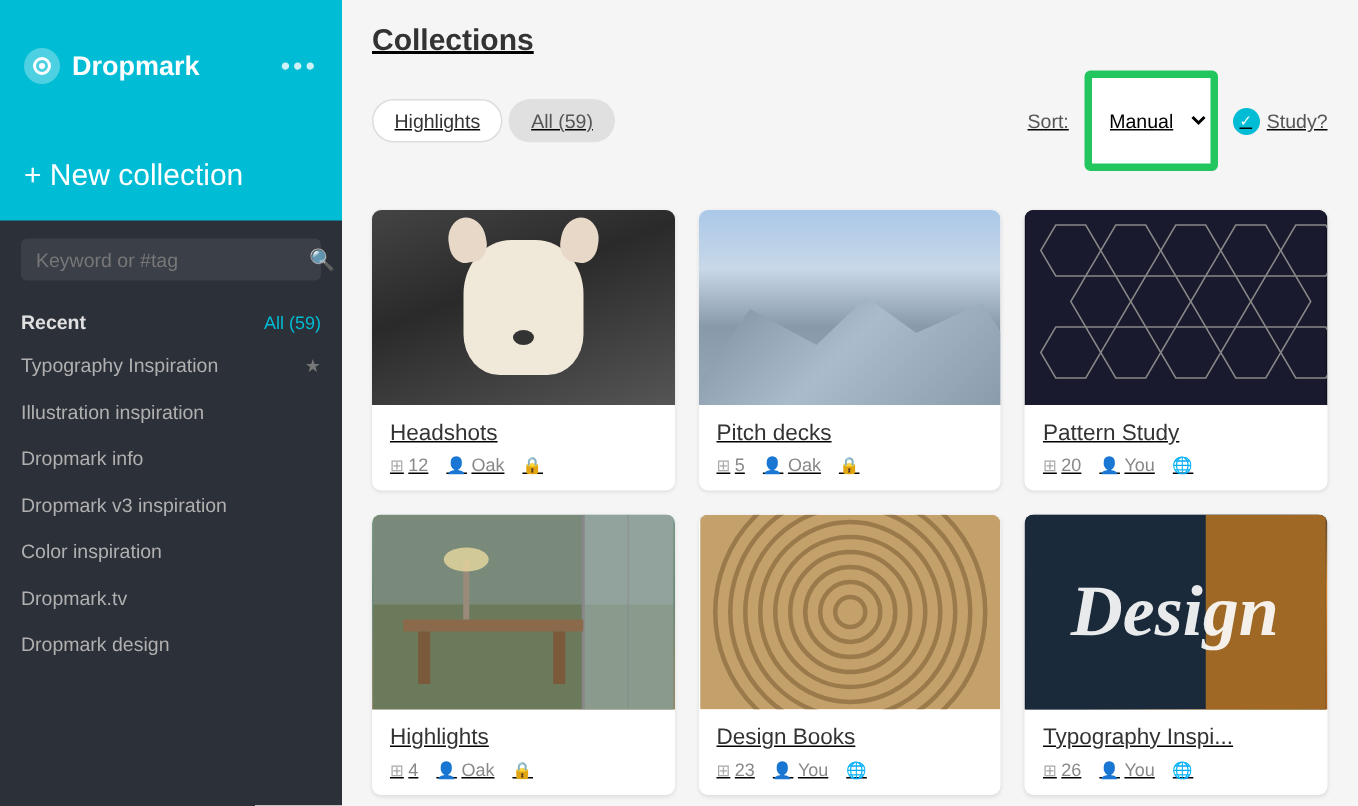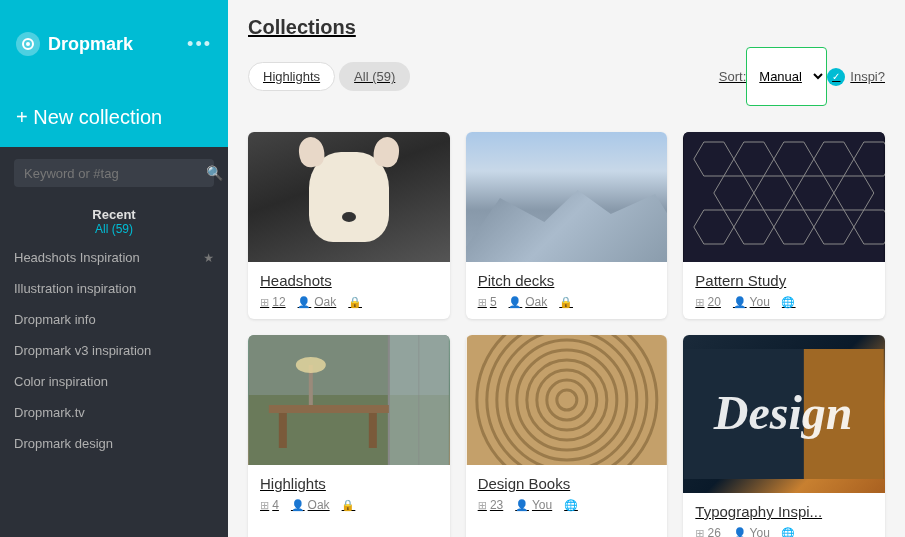--- a/index.html
+++ b/index.html
@@ -94,21 +94,20 @@
     .search-icon-svg {
       color: #777;
       font-size: 14px;
     }
 
     #recent-header {
       display: flex;
       align-items: center;
       justify-content: space-between;
       padding: 8px 14px 6px;
-      flex-direction: column;
     }
 
     #recent-label {
       color: #e0e0e0;
       font-size: 13px;
       font-weight: 600;
     }
 
     #all-count {
       color: #00bcd4;
@@ -175,26 +174,27 @@
     }
 
     .tab.inactive {
       color: #555;
       background: #e0e0e0;
     }
 
     #sort-area {
       display: flex;
       align-items: center;
+      gap: 10px;
       font-size: 13px;
       color: #555;
     }
 
     #sort-select {
-      border: 1px solid #22c55e;
+      border: 5px solid #22c55e;
       border-radius: 4px;
       padding: 20px 8px;
       font-size: 13px;
       background: white;
       cursor: pointer;
     }
 
     #labels-btn {
       display: flex;
       align-items: center;
@@ -356,21 +356,21 @@
       width: 100%;
       height: 130px;
       background: linear-gradient(180deg, #7a9a8a 0%, #6a8a7a 40%, #9a8a6a 100%);
       position: relative;
       overflow: hidden;
     }
 
     
     .img-typo-container {
       width: 100%;
-      height: 158px;
+      height: 130px;
       background: linear-gradient(135deg, #1a2a3a 0%, #0a1a2a 50%, #c88030 75%, #a86020 100%);
       display: flex;
       align-items: center;
       justify-content: center;
     }
 
     .top-section {
       margin-bottom: 12px;
     }
   </style>
@@ -401,21 +401,21 @@
     </div>
   </div>
 
   <div id="recent-header">
     <span id="recent-label">Recent</span>
     <span id="all-count">All (59)</span>
   </div>
 
   <div id="sidebar-items">
     <div class="sidebar-item">
-      <span>Headshots Inspiration</span>
+      <span>Typography Inspiration</span>
       <span class="sidebar-item-star">★</span>
     </div>
     <div class="sidebar-item">
       <span>Illustration inspiration</span>
     </div>
     <div class="sidebar-item">
       <span>Dropmark info</span>
     </div>
     <div class="sidebar-item">
       <span>Dropmark v3 inspiration</span>
@@ -449,21 +449,21 @@
       <div id="sort-area">
         <span>Sort:</span>
         <select id="sort-select">
           <option>Manual</option>
           <option>Date</option>
           <option>Name</option>
           <option>Size</option>
         </select>
         <div id="labels-btn">
           <div id="labels-check">✓</div>
-          <span>Inspi?</span>
+          <span>Study?</span>
         </div>
       </div>
     </div>
   </div>
 
   <div id="collections-grid">
 
     <div class="collection-card">
       <div class="img-dog-container">
         <div class="dog-shape">

